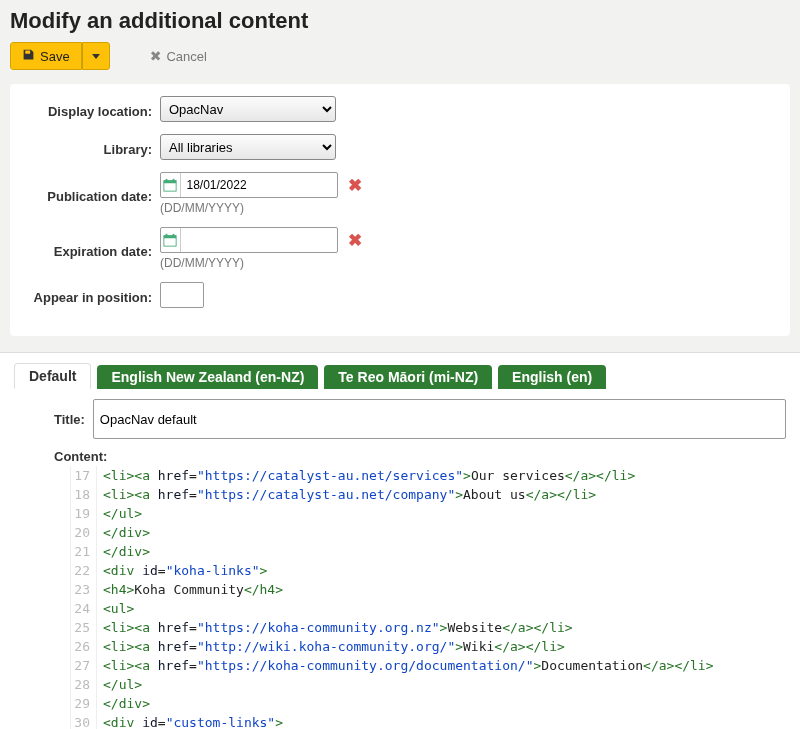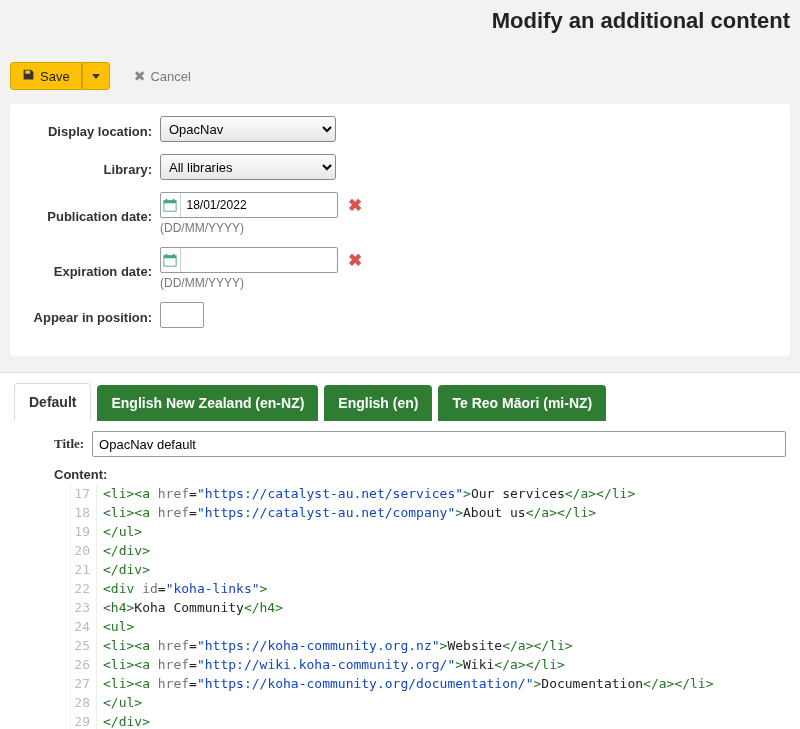--- a/index.html
+++ b/index.html
@@ -10,30 +10,29 @@
     color: #333;
     background: #fff;
   }
   .page {
     padding: 8px 10px;
     background: #f2f2f1;
     border-bottom: 1px solid #ddd;
     width: 800px;
   }
   h2.page-title {
-    margin: 0 0 28px 0;
+    margin: 0 0 8px 0;
     font-size: 22px;
     font-weight: bold;
     color: #222;
-    text-align: right;
   }
   .toolbar {
     display: flex;
     align-items: center;
-    gap: 18px;
+    gap: 34px;
     margin-bottom: 14px;
   }
   .btn-save-group {
     display: inline-flex;
     border-radius: 3px;
     overflow: hidden;
   }
   .btn-save {
     background: #ffc107;
     border: 1px solid #d2a300;
@@ -158,48 +157,48 @@
     width: 800px;
     border-radius: 4px;
   }
   .tabs {
     display: flex;
     gap: 6px;
     margin-bottom: 10px;
     align-items: flex-end;
   }
   .tab {
-    padding: 10px 14px;
+    padding: 4px 14px;
     font-size: 14px;
     font-weight: bold;
     color: #fff;
     background: #2e7d32;
     border-radius: 4px 4px 0 0;
     cursor: pointer;
   }
   .tab.active {
     background: #fff;
     color: #333;
     border: 1px solid #ddd;
     border-bottom: 1px solid #fff;
   }
 
   .title-row {
     display: flex;
     align-items: center;
     margin: 8px 0 10px 40px;
   }
-  .title-lbl { font-weight: bold; margin-right: 8px; font-size: 13px; font-family: Liberation Serif, serif; }
+  .title-lbl { font-weight: bold; margin-right: 8px; font-size: 13px; }
   .title-input {
     flex: 1;
     border: 1px solid #999;
     border-radius: 2px;
     padding: 4px 6px;
     font-size: 13px;
-    height: 26px;
+    height: 40px;
   }
 
   .content-lbl {
     font-weight: bold;
     font-size: 13px;
     margin-left: 40px;
     margin-bottom: 2px;
   }
 
   .code-area {
@@ -221,21 +220,21 @@
     border-right: 1px solid #eee;
     flex-shrink: 0;
   }
   .code {
     padding-left: 6px;
     white-space: pre;
     color: #222;
     overflow: hidden;
   }
   .tag { color: #267326; }
-  .attr { color: #737373; }
+  .attr { color: #0f172a; }
   .str { color: #1045c7; }
 </style>
 </head>
 <body>
 
 <div class="page">
   <h2 class="page-title">Modify an additional content</h2>
 
   <div class="toolbar">
     <span class="btn-save-group">
@@ -320,22 +319,22 @@
         <input class="pos-input" type="text" value="" style="">
       </div>
     </div>
   </div>
 </div>
 
 <div class="editor-panel">
   <div class="tabs">
     <div class="tab active">Default</div>
     <div class="tab">English New Zealand (en-NZ)</div>
+    <div class="tab">Te Reo Māori (mi-NZ)</div>
     <div class="tab">English (en)</div>
-    <div class="tab">Te Reo Māori (mi-NZ)</div>
   </div>
 
   <div class="title-row">
     <span class="title-lbl">Title:</span>
     <input class="title-input" type="text" value="OpacNav default" style="">
   </div>
 
   <div class="content-lbl">Content:</div>
 
   <div class="code-area" id="code-area">

